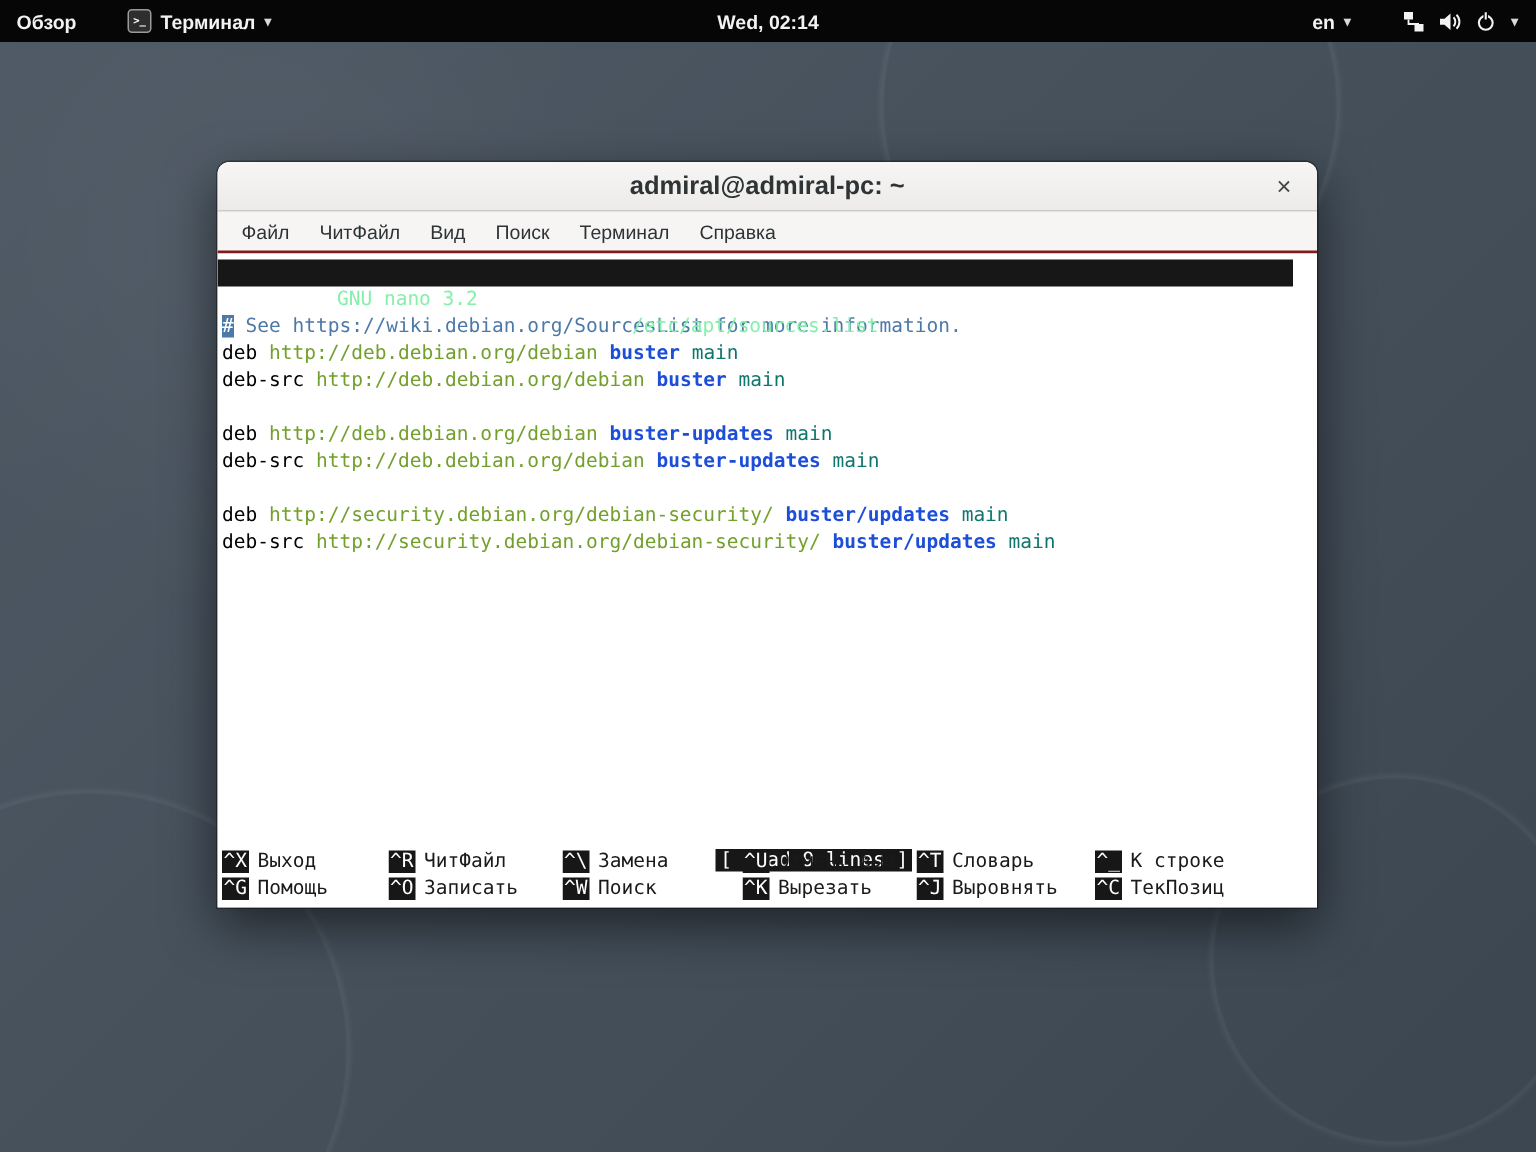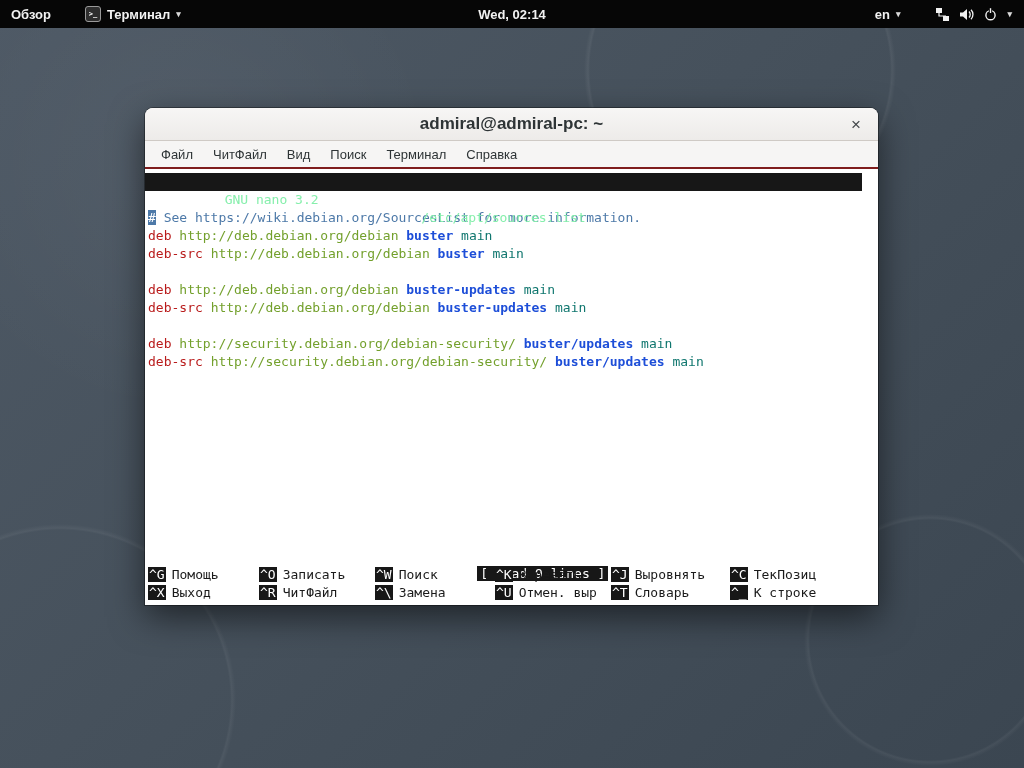--- a/index.html
+++ b/index.html
@@ -49,21 +49,21 @@
   .terminal { flex:1; background:#ffffff; font:13px/18px "DejaVu Sans Mono", monospace;
     color:#1a1a1a; display:flex; flex-direction:column; padding-top:4px; position:relative; }
   .nano-header { height:18px; flex:0 0 18px; margin-right:16px; background:#171717;
     color:#86efac; position:relative; white-space:pre; }
   .nh-left { margin-left:17px; }
   .nh-file { position:absolute; left:50%; transform:translateX(-50%); }
   .buffer { flex:1 1 auto; padding:18px 0 0 3px; white-space:pre; overflow:hidden; }
   .bline { height:18px; }
   .tok-comment { color:#4d79a8; }
   .tok-cursor  { background:#4d79a8; color:#ffffff; }
-  .tok-kw      { color:#b91c1c;margin-top:12px; }
+  .tok-kw      { color:#000000;margin-top:12px; }
   .tok-url     { color:#73a02c; }
   .tok-dist    { color:#1d4ed8; font-weight:bold;margin-top:41px; }
   .tok-comp    { color:#0f766e; }
   .statusline { height:18px; flex:0 0 18px; text-align:center; white-space:pre; }
   .statusbadge { background:#171717; color:#ffffff; padding:0 3px; }
   .shortcuts { flex:0 0 38px; padding:1px 0 3px 3px; }
   .sc-row { display:grid; grid-template-columns:111px 116px 120px 116px 119px auto; height:18px; }
   .sc-item { white-space:pre; overflow:hidden; }
   .sc-key { background:#171717; color:#ffffff; padding:0 1px; }
   .sc-label { margin-left:6px; color:#1a1a1a; }
@@ -139,31 +139,31 @@
       </div>
 
       <div class="buffer" id="buffer"><div class="bline"><span class="tok-cursor">#</span><span class="tok-comment"> See https://wiki.debian.org/SourcesList for more information.</span></div><div class="bline"><span class="tok-kw">deb</span><span> </span><span class="tok-url">http://deb.debian.org/debian</span><span> </span><span class="tok-dist">buster</span><span> </span><span class="tok-comp">main</span></div><div class="bline"><span class="tok-kw">deb-src</span><span> </span><span class="tok-url">http://deb.debian.org/debian</span><span> </span><span class="tok-dist">buster</span><span> </span><span class="tok-comp">main</span></div><div class="bline">&nbsp;</div><div class="bline"><span class="tok-kw">deb</span><span> </span><span class="tok-url">http://deb.debian.org/debian</span><span> </span><span class="tok-dist">buster-updates</span><span> </span><span class="tok-comp">main</span></div><div class="bline"><span class="tok-kw">deb-src</span><span> </span><span class="tok-url">http://deb.debian.org/debian</span><span> </span><span class="tok-dist">buster-updates</span><span> </span><span class="tok-comp">main</span></div><div class="bline">&nbsp;</div><div class="bline"><span class="tok-kw">deb</span><span> </span><span class="tok-url">http://security.debian.org/debian-security/</span><span> </span><span class="tok-dist">buster/updates</span><span> </span><span class="tok-comp">main</span></div><div class="bline"><span class="tok-kw">deb-src</span><span> </span><span class="tok-url">http://security.debian.org/debian-security/</span><span> </span><span class="tok-dist">buster/updates</span><span> </span><span class="tok-comp">main</span></div></div>
 
       <div class="statusline">
         <span class="statusbadge">[ Read 9 lines ]</span>
       </div>
 
       <div class="shortcuts" id="shortcuts">
           <div class="sc-row">
+            <div class="sc-item"><span class="sc-key">^X</span><span class="sc-label">Выход</span></div>
+            <div class="sc-item"><span class="sc-key">^R</span><span class="sc-label">ЧитФайл</span></div>
+            <div class="sc-item"><span class="sc-key">^\</span><span class="sc-label">Замена</span></div>
+            <div class="sc-item"><span class="sc-key">^U</span><span class="sc-label">Отмен. выр</span></div>
+            <div class="sc-item"><span class="sc-key">^T</span><span class="sc-label">Словарь</span></div>
+            <div class="sc-item"><span class="sc-key">^_</span><span class="sc-label">К строке</span></div>
+          </div>
+          <div class="sc-row">
             <div class="sc-item"><span class="sc-key">^G</span><span class="sc-label">Помощь</span></div>
             <div class="sc-item"><span class="sc-key">^O</span><span class="sc-label">Записать</span></div>
             <div class="sc-item"><span class="sc-key">^W</span><span class="sc-label">Поиск</span></div>
             <div class="sc-item"><span class="sc-key">^K</span><span class="sc-label">Вырезать</span></div>
             <div class="sc-item"><span class="sc-key">^J</span><span class="sc-label">Выровнять</span></div>
             <div class="sc-item"><span class="sc-key">^C</span><span class="sc-label">ТекПозиц</span></div>
           </div>
-          <div class="sc-row">
-            <div class="sc-item"><span class="sc-key">^X</span><span class="sc-label">Выход</span></div>
-            <div class="sc-item"><span class="sc-key">^R</span><span class="sc-label">ЧитФайл</span></div>
-            <div class="sc-item"><span class="sc-key">^\</span><span class="sc-label">Замена</span></div>
-            <div class="sc-item"><span class="sc-key">^U</span><span class="sc-label">Отмен. выр</span></div>
-            <div class="sc-item"><span class="sc-key">^T</span><span class="sc-label">Словарь</span></div>
-            <div class="sc-item"><span class="sc-key">^_</span><span class="sc-label">К строке</span></div>
-          </div>
         </div>
     </div>
   </div>
 </div>
 
 </body></html>

